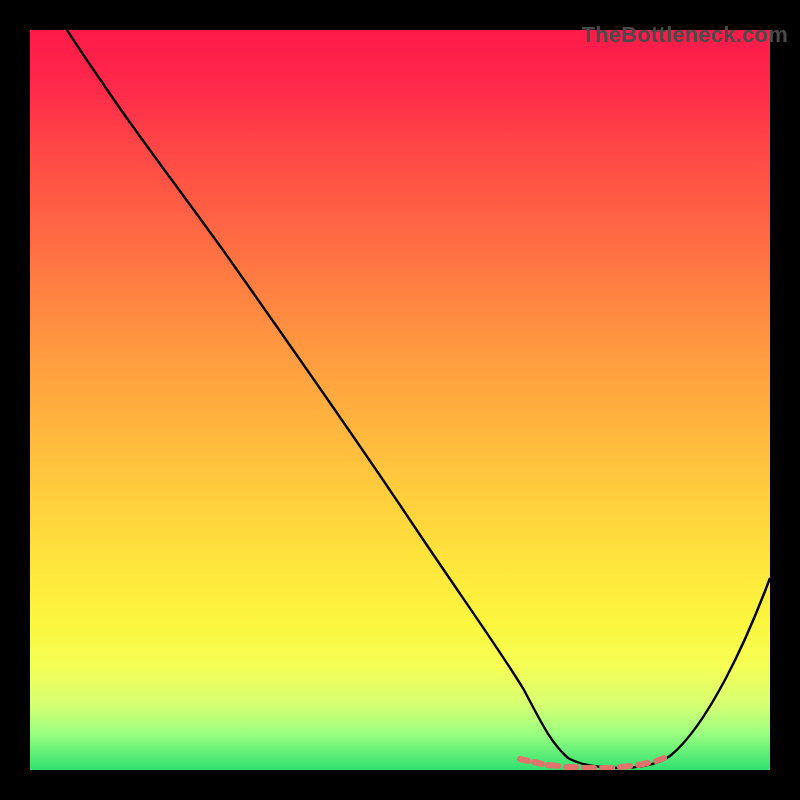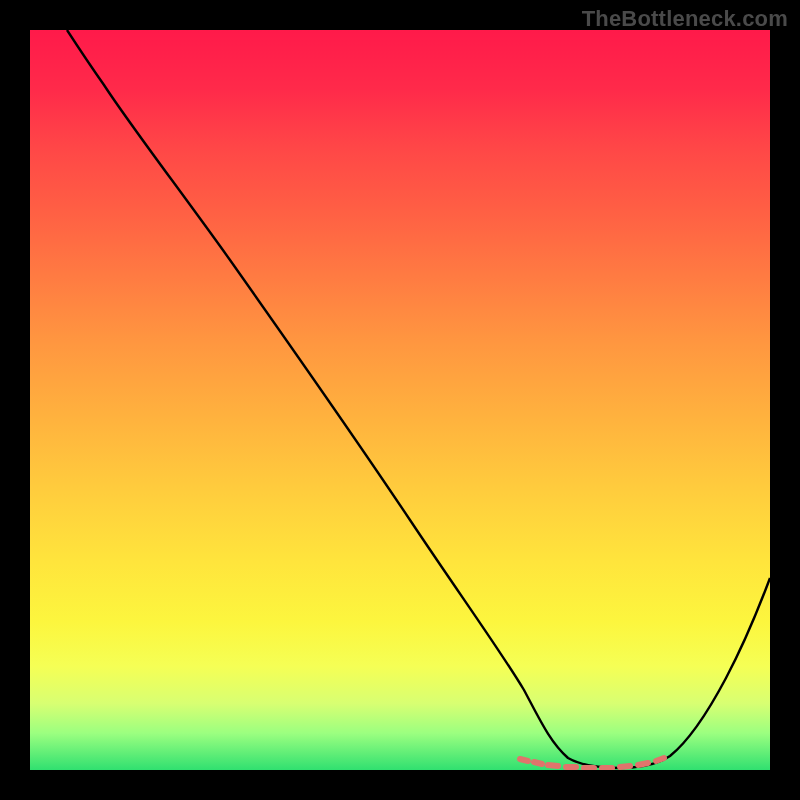--- a/index.html
+++ b/index.html
@@ -8,21 +8,21 @@
 
   .outer {
     width: 800px;
     height: 800px;
     background: #000000;
     position: relative;
   }
 
   .watermark {
     position: absolute;
-    top: 6px;
+    top: 22px;
     right: 12px;
     color: #4a4a4a;
     font-size: 22px;
     font-weight: 600;
     letter-spacing: 0.2px;
     z-index: 10;
   }
 
   .plot {
     position: absolute;

